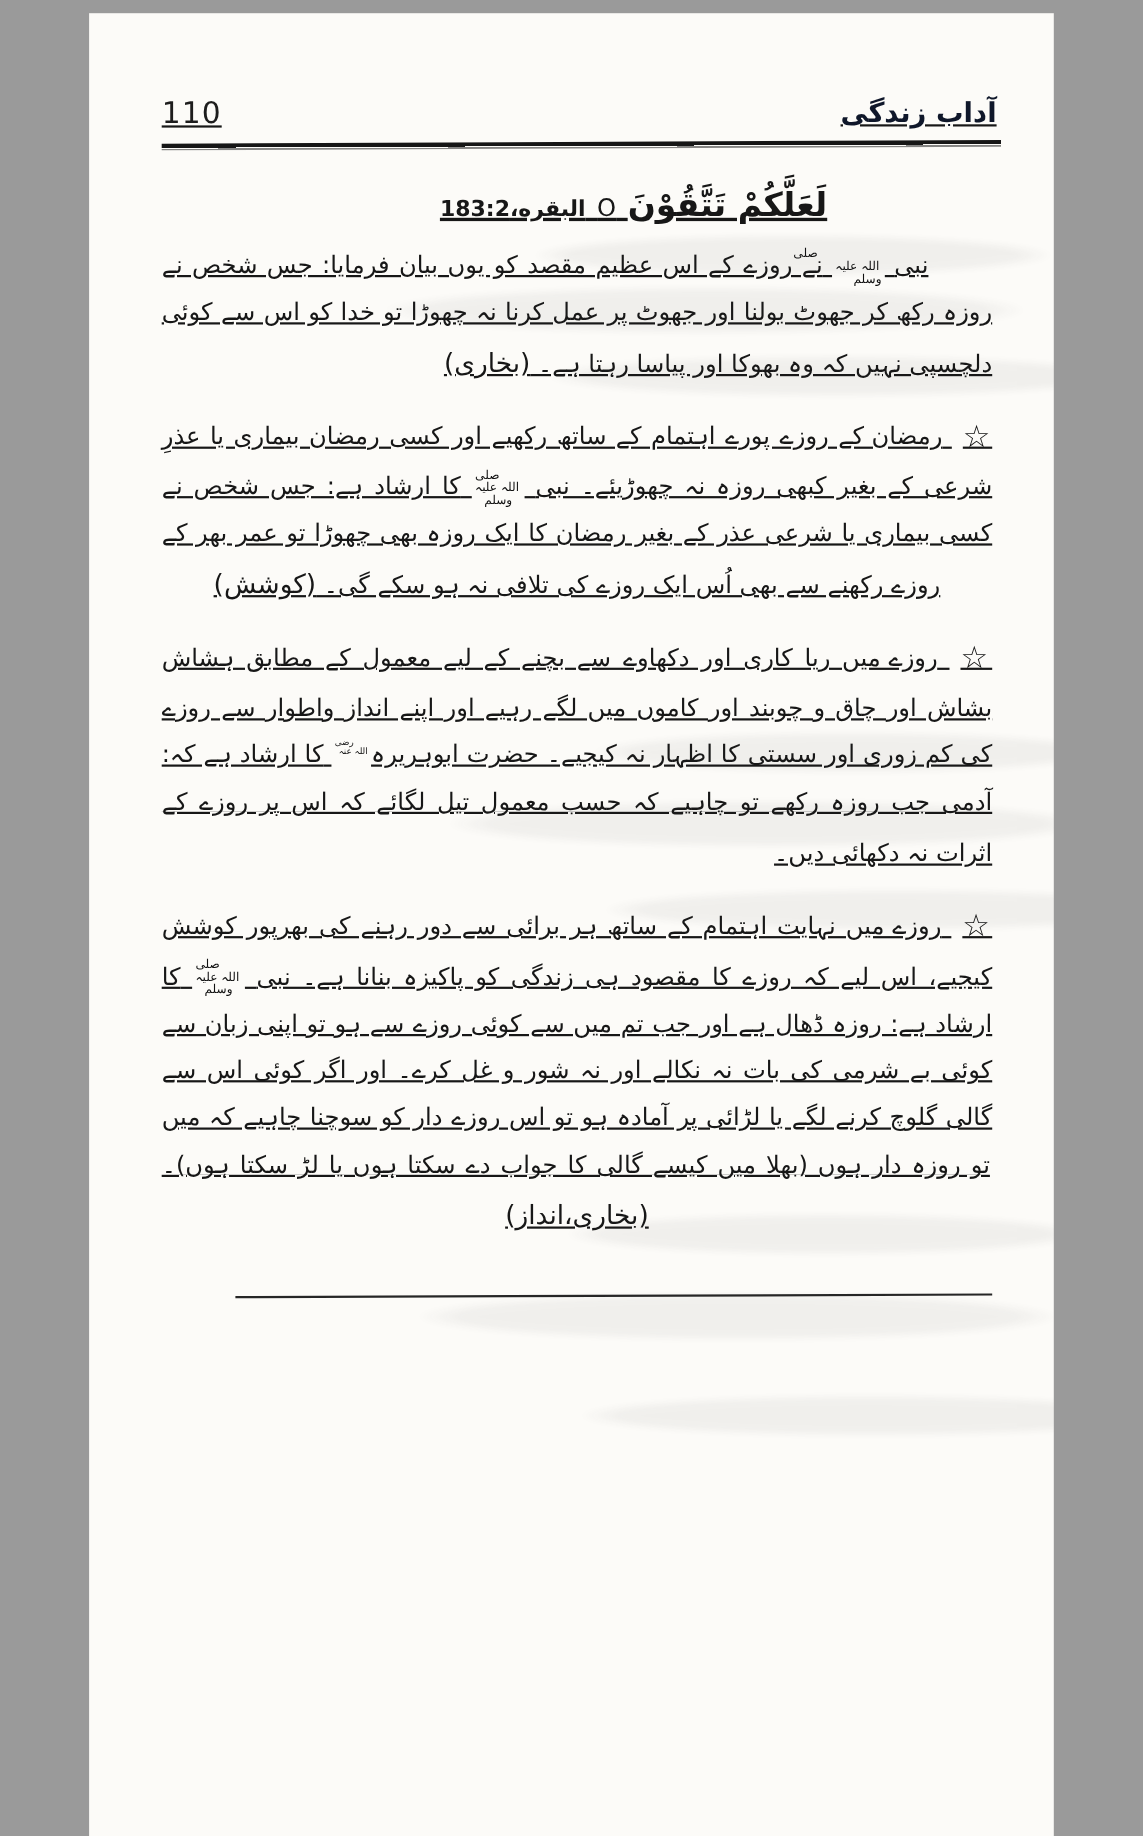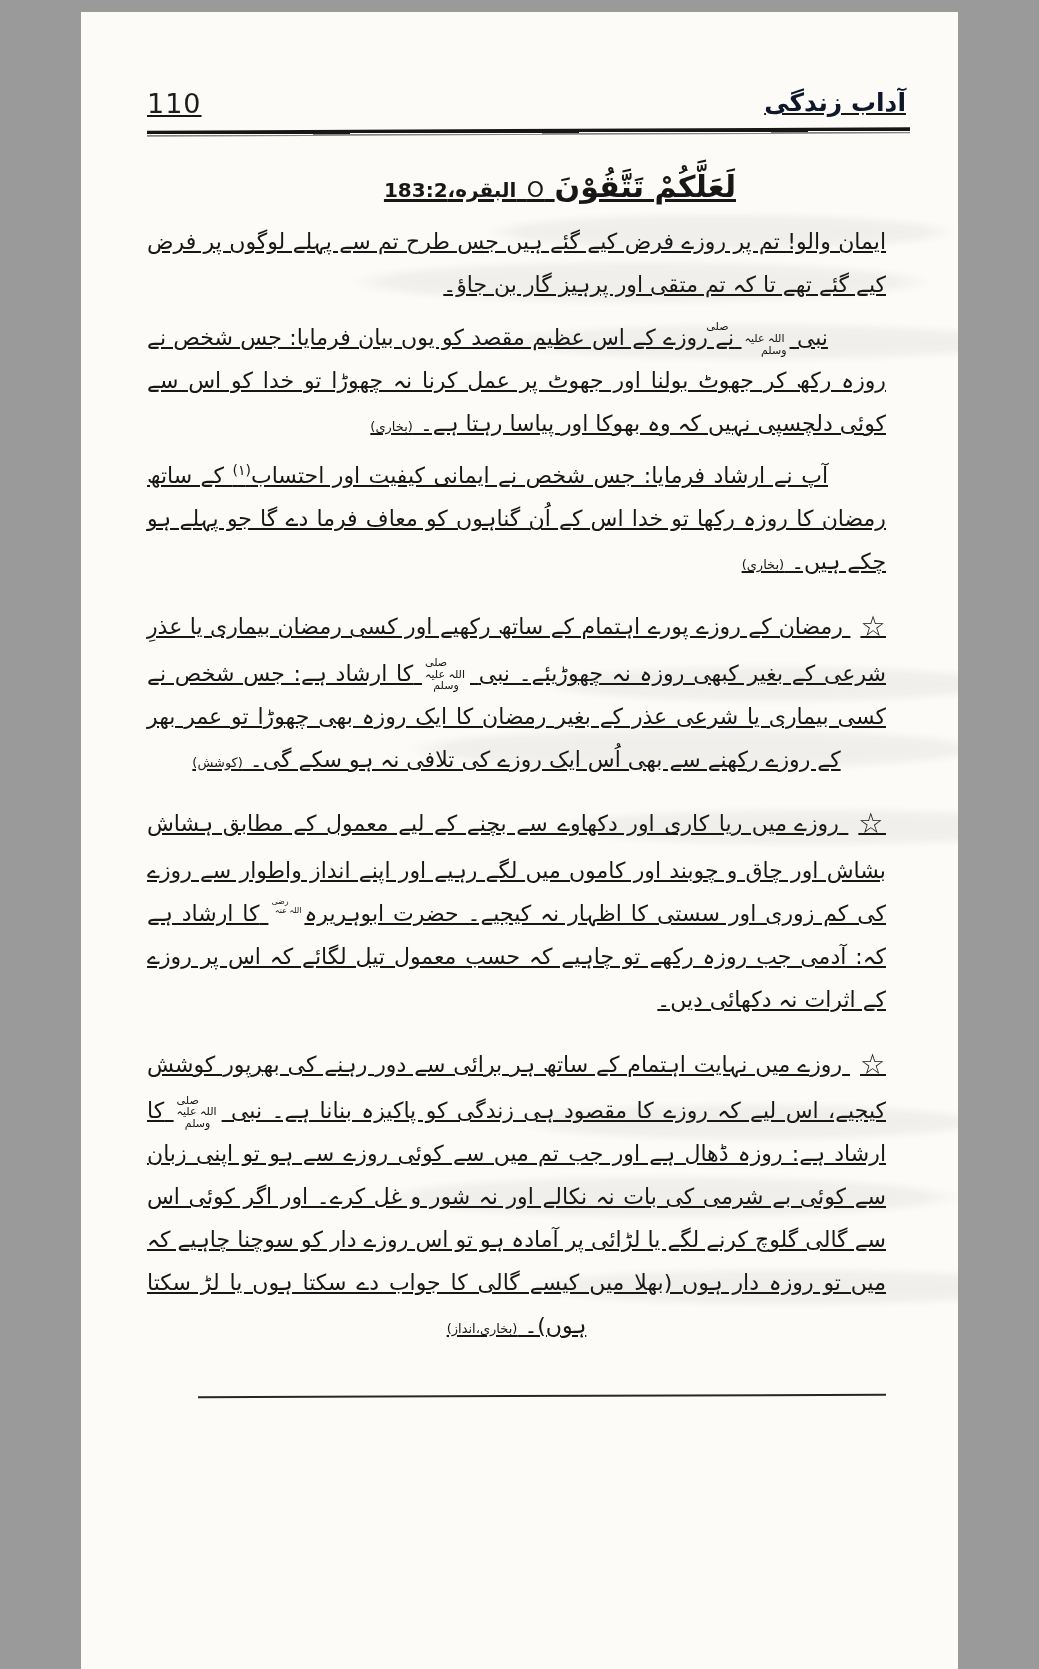--- a/index.html
+++ b/index.html
@@ -37,42 +37,42 @@
   }
   .book-title {
     font-size:25px; font-weight:bold; color:#0f172a; padding-bottom:2px;
   }
   .header-rule {
     height:6px; margin:4px 48px 0 66px;
     background:linear-gradient(#161616 0 62%, #fcfbf8 62% 76%, rgba(35,35,35,.55) 76% 100%);
     transform:rotate(-0.25deg);
   }
 
-  .content { padding:14px 72px 0 66px; }
+  .content { padding:14px 56px 0 66px; }
 
   .verse-line {
     text-align:right; margin:14px 150px 4px 0;
     font-size:30px; font-weight:bold; line-height:1.6; white-space:nowrap;
   }
   .verse-ref { font-size:20px; font-weight:600; }
   .verse-circle { font-size:22px; font-weight:normal; }
 
   .para {
     font-size:22px; line-height:1.95;
     text-align:justify; text-align-last:right;
     margin:10px 0 0 0;
   }
   .para.center-last { text-align-last:center; }
   .para.indent { text-indent:58px; }
 
   .bullet { margin-top:14px; }
   .star {
     font-size:28px; padding-left:10px; position:relative; top:2px; color:#111;
   }
-  .source { font-size:13px; }
+  .source { font-size:24px; }
   .fn-sup { font-size:14px; vertical-align:super; line-height:0; }
 
   .honorific {
     display:inline-block; max-width:42px;
     font-size:11px; line-height:1.05; text-align:left;
     vertical-align:middle; margin:0 3px; color:#111;
   }
   .honorific.tiny {
     max-width:30px; font-size:8px; vertical-align:super;
   }
@@ -105,34 +105,28 @@
   <div class="header-rule"></div>
 
   <div class="content">
 
     <div class="verse-line">
       <span>لَعَلَّكُمْ تَتَّقُوْنَ</span>
       <span class="verse-circle">O</span>
       <span class="verse-ref">البقره،183:2</span>
     </div>
 
-    <p class="para">ایمان والو! تم پر روزے فرض کیے گئے ہیں جس طرح تم سے پہلے لوگوں پر فرض کیے گئے تھے تا کہ تم متقی اور پرہیز گار بن جاؤ۔</p>
 
     <p class="para indent">
       <span>نبی</span>
       <span class="honorific">صلی اللہ علیہ وسلم</span>
       <span>نے روزے کے اس عظیم مقصد کو یوں بیان فرمایا: جس شخص نے روزہ رکھ کر جھوٹ بولنا اور جھوٹ پر عمل کرنا نہ چھوڑا تو خدا کو اس سے کوئی دلچسپی نہیں کہ وہ بھوکا اور پیاسا رہتا ہے۔ </span>
       <span class="source">(بخاری)</span>
     </p>
 
-    <p class="para indent">
-      <span>آپ نے ارشاد فرمایا: جس شخص نے ایمانی کیفیت اور احتساب</span><span class="fn-sup">(۱)</span>
-      <span> کے ساتھ رمضان کا روزہ رکھا تو خدا اس کے اُن گناہوں کو معاف فرما دے گا جو پہلے ہو چکے ہیں۔ </span>
-      <span class="source">(بخاری)</span>
-    </p>
 
     <p class="para bullet center-last">
       <span class="star">☆</span>
       <span>رمضان کے روزے پورے اہتمام کے ساتھ رکھیے اور کسی رمضان بیماری یا عذرِ شرعی کے بغیر کبھی روزہ نہ چھوڑیئے۔ نبی</span>
       <span class="honorific">صلی اللہ علیہ وسلم</span>
       <span>کا ارشاد ہے: جس شخص نے کسی بیماری یا شرعی عذر کے بغیر رمضان کا ایک روزہ بھی چھوڑا تو عمر بھر کے روزے رکھنے سے بھی اُس ایک روزے کی تلافی نہ ہو سکے گی۔ </span>
       <span class="source">(کوشش)</span>
     </p>
 
     <p class="para bullet">

